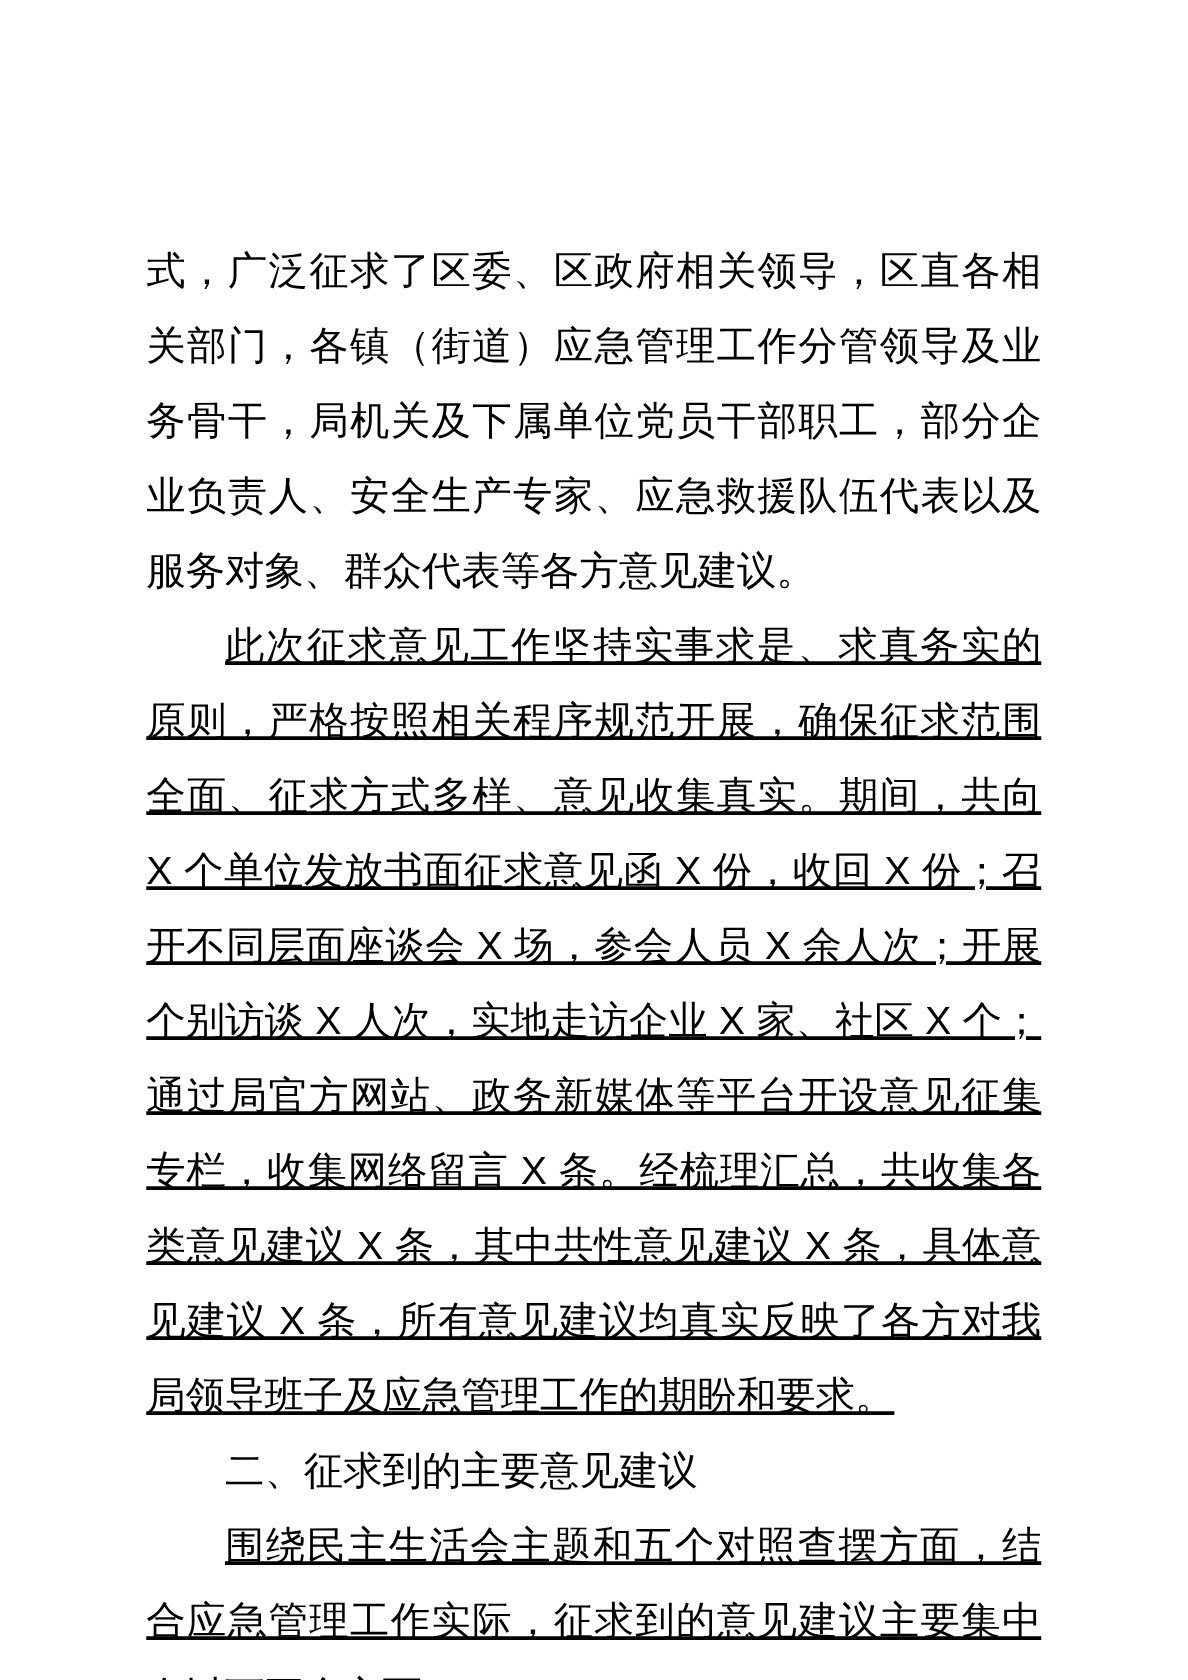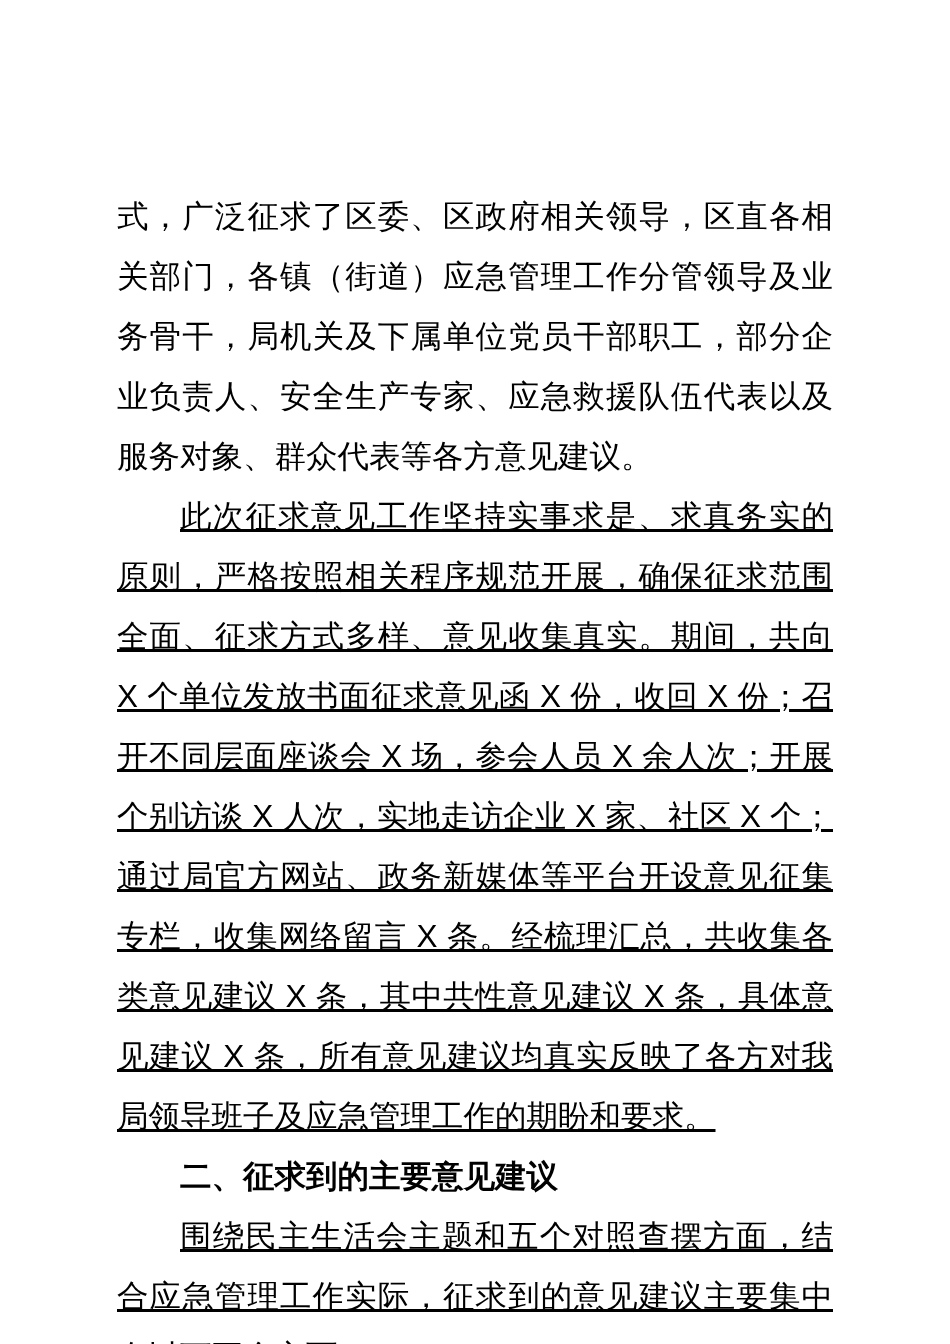--- a/index.html
+++ b/index.html
@@ -54,21 +54,20 @@
   
   .para.indent {
     text-indent: 63px;
     text-decoration: underline;
   }
 
   
   .para.heading-line {
     text-align: right;
     text-indent: 63px;
-    font-weight: bold;
   }
 </style>
 </head>
 <body>
 
 <div id="page">
 
   <div id="doc-body">
 
     <p class="para cont">式，广泛征求了区委、区政府相关领导，区直各相关部门，各镇（街道）应急管理工作分管领导及业务骨干，局机关及下属单位党员干部职工，部分企业负责人、安全生产专家、应急救援队伍代表以及服务对象、群众代表等各方意见建议。</p>

